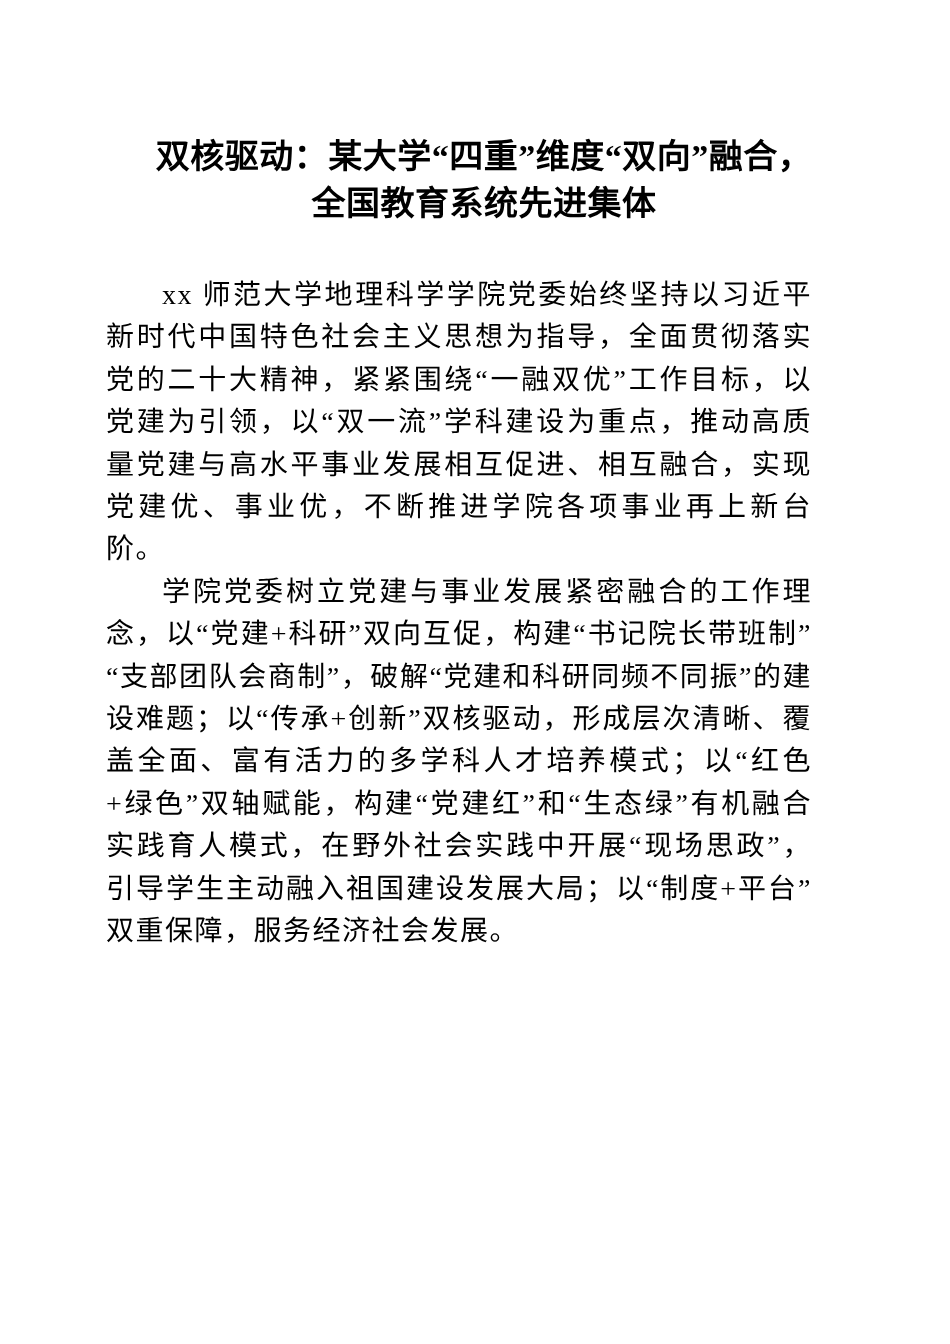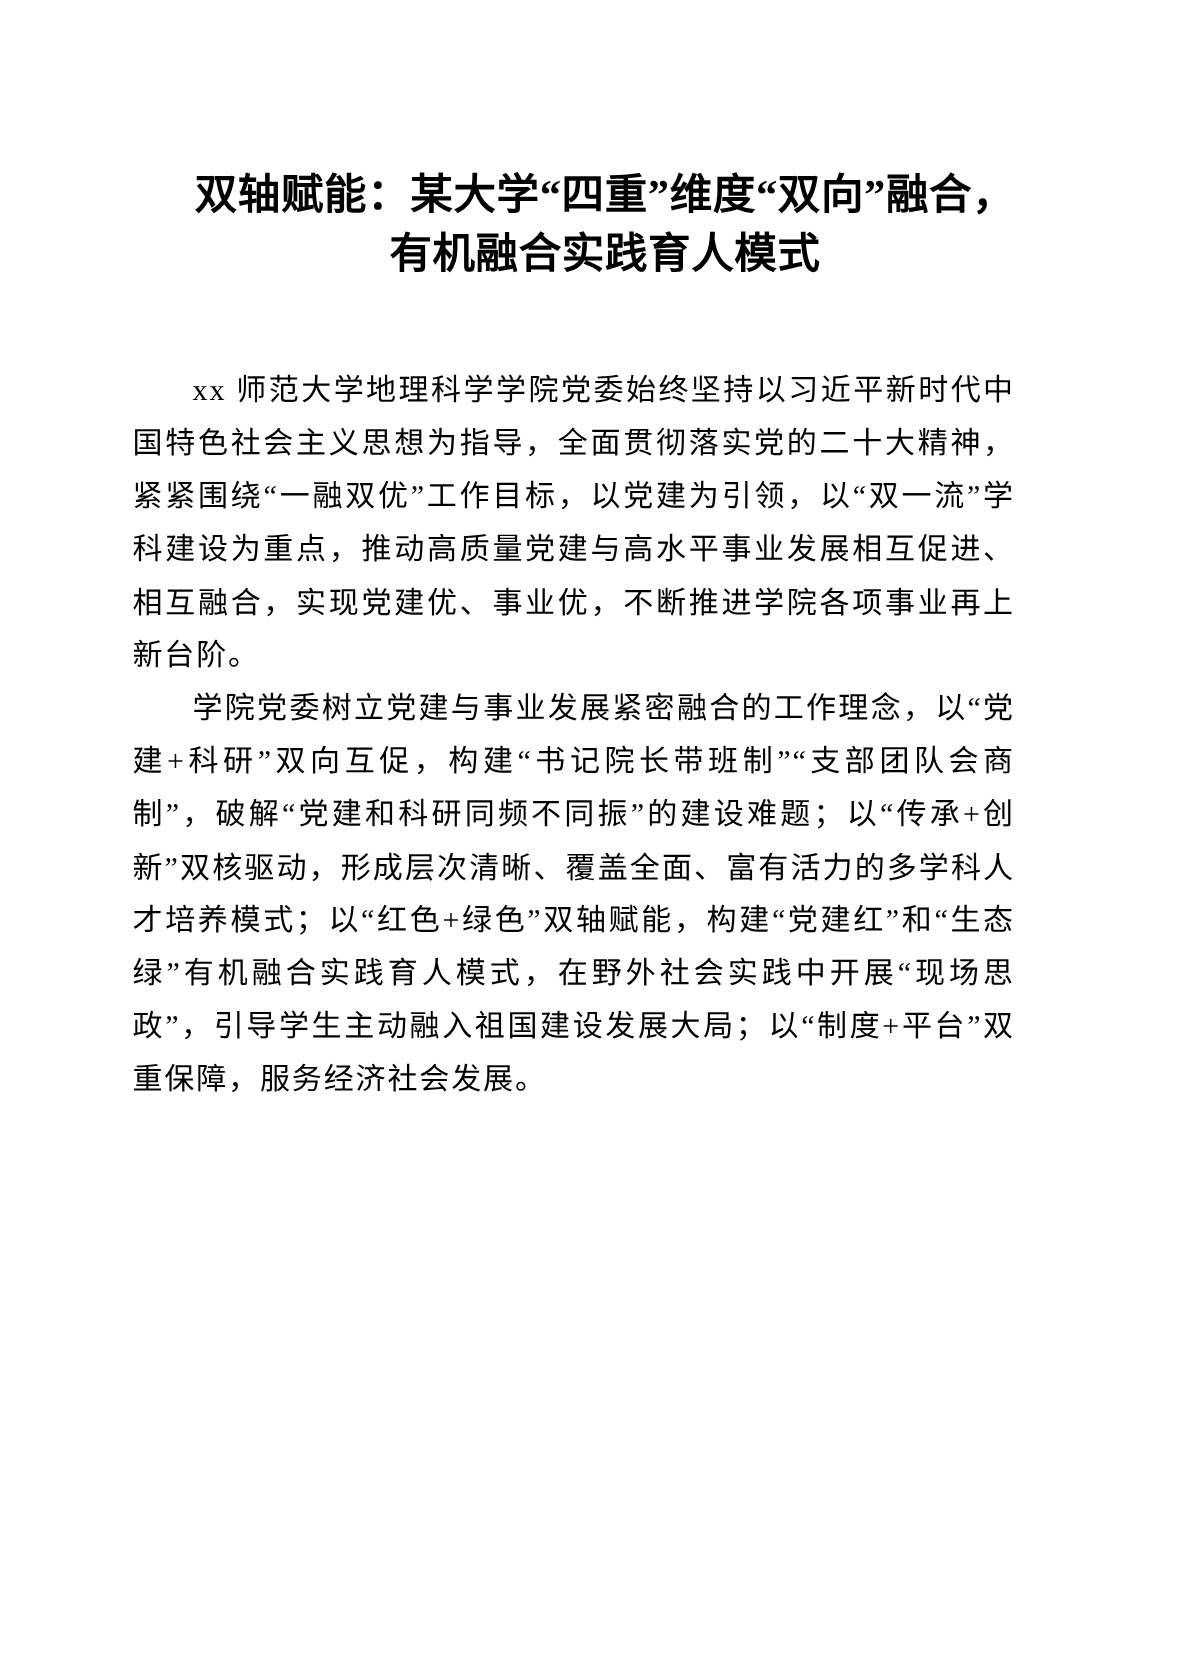--- a/index.html
+++ b/index.html
@@ -27,43 +27,43 @@
     line-height: 47px;
     font-weight: 700;
     letter-spacing: 0.5px;
   }
   .title-line {
     display: block;
     white-space: nowrap;
   }
   .doc-body {
     position: absolute;
-    top: 292px;
+    top: 274px;
     left: 106px;
     right: 138px;
-    font-size: 24px;
+    font-size: 28px;
     line-height: 42.4px;
     text-align: justify;
     text-justify: inter-ideograph;
     letter-spacing: 1.5px;
   }
   .doc-body p {
     margin: 0;
     padding: 0;
     text-indent: 2em;
   }
 </style>
 </head>
 <body>
 
 <div class="page">
 
   <h1 class="doc-title">
-    <span class="title-line">双轴赋能：某大学“四重”维度“双向”融合，</span>
-    <span class="title-line">有机融合实践育人模式</span>
+    <span class="title-line">双核驱动：某大学“四重”维度“双向”融合，</span>
+    <span class="title-line">全国教育系统先进集体</span>
   </h1>
 
   <div class="doc-body">
     <p>xx 师范大学地理科学学院党委始终坚持以习近平新时代中国特色社会主义思想为指导，全面贯彻落实党的二十大精神，紧紧围绕“一融双优”工作目标，以党建为引领，以“双一流”学科建设为重点，推动高质量党建与高水平事业发展相互促进、相互融合，实现党建优、事业优，不断推进学院各项事业再上新台阶。</p>
     <p>学院党委树立党建与事业发展紧密融合的工作理念，以“党建+科研”双向互促，构建“书记院长带班制”“支部团队会商制”，破解“党建和科研同频不同振”的建设难题；以“传承+创新”双核驱动，形成层次清晰、覆盖全面、富有活力的多学科人才培养模式；以“红色+绿色”双轴赋能，构建“党建红”和“生态绿”有机融合实践育人模式，在野外社会实践中开展“现场思政”，引导学生主动融入祖国建设发展大局；以“制度+平台”双重保障，服务经济社会发展。</p>
   </div>
 
 </div>
 
 </body></html>

